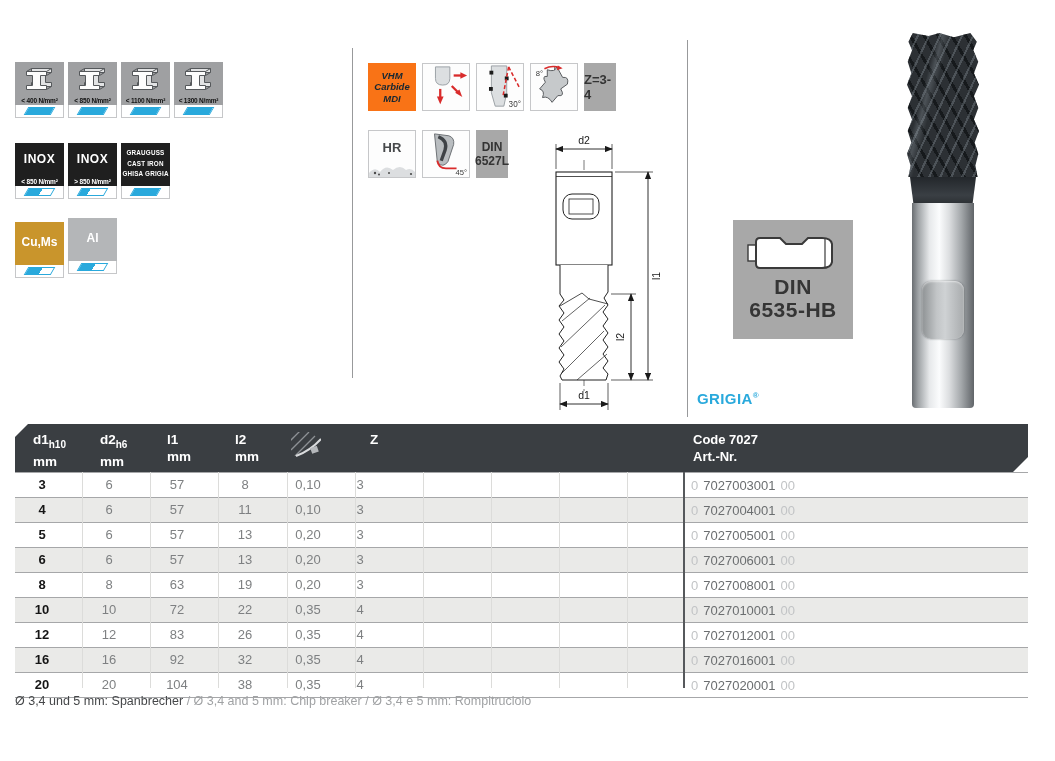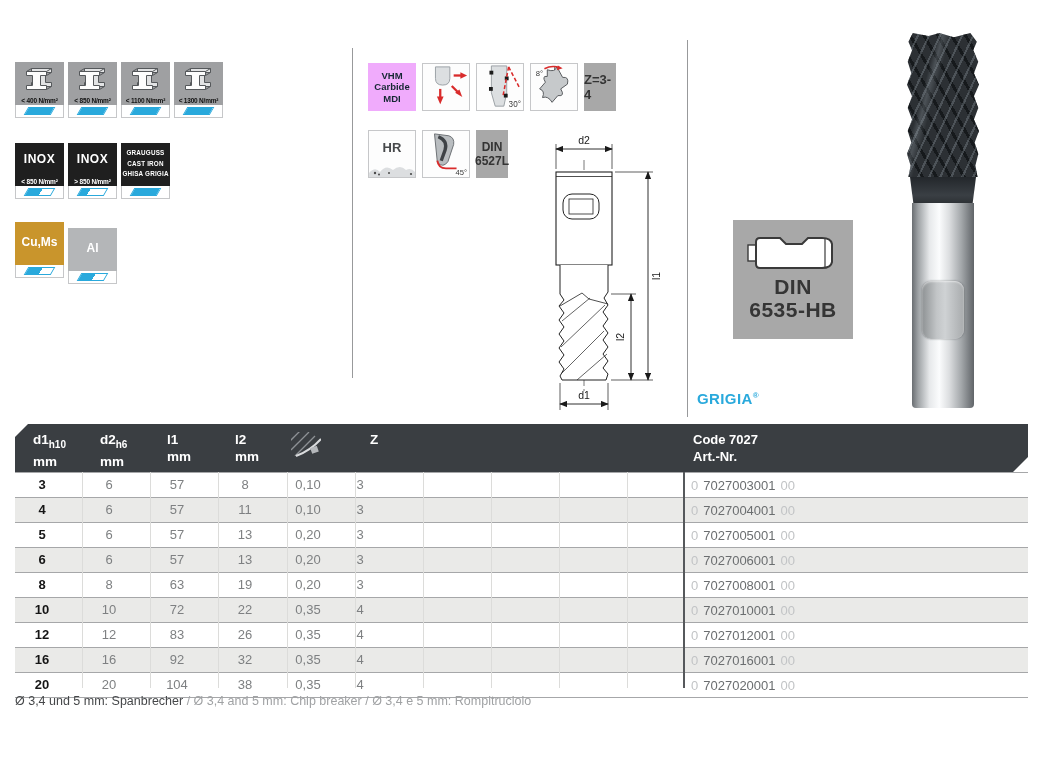--- a/index.html
+++ b/index.html
@@ -23,21 +23,21 @@
   .gold-bg{background:#C9952C;}
   .alu-bg{background:#B4B6B8;}
   .inox-title{margin-top:9px;font-size:12px;font-weight:700;color:#fff;letter-spacing:0.5px;}
   .nf-title{margin-top:13px;font-size:12px;font-weight:700;color:#fff;text-align:right;}
   .ci-lines{margin-top:5px;text-align:center;font-size:6.3px;font-weight:700;color:#fff;
             line-height:10.5px;letter-spacing:0.2px;}
 
   
   .tbox{position:absolute;width:48px;height:48px;box-sizing:border-box;}
   .tbox.white{background:#fdfdfd;border:1px solid #c6c7c9;}
-  .tbox.blue{background:#f0abfc;display:flex;flex-direction:column;align-items:center;justify-content:center;}
+  .tbox.blue{background:#f97316;display:flex;flex-direction:column;align-items:center;justify-content:center;font-style:italic;}
   .tbox.gray{background:#A8A8A8;display:flex;flex-direction:column;align-items:center;justify-content:center;}
   .tbox.wide{width:32px;}
   .vhm-line{font-size:9.5px;font-weight:700;color:#152733;line-height:11.5px;}
   .zbox-text{font-size:13px;font-weight:700;color:#343434;}
   .din-line{font-size:12px;font-weight:700;color:#343434;line-height:14px;}
   .hr-text{text-align:center;margin-top:9px;font-size:13px;font-weight:700;color:#47494b;}
   .hr-wave{position:absolute;left:0;bottom:0;width:46px;height:16px;}
 
   
   .vdiv{position:absolute;width:1px;background:#98999B;}
@@ -214,21 +214,21 @@
 
   <div class="mat-icon" style="left:15px;top:222px;">
     <div class="mi-top gold-bg">
       <div class="nf-title">Cu,Ms</div>
     </div>
     <div class="mi-bottom">
         <span class="para" style="background: linear-gradient(90deg, rgb(41, 169, 220) 55%, rgb(255, 255, 255) 55%);"></span>
       </div>
   </div>
 
-  <div class="mat-icon" style="left:68px;top:228px;">
+  <div class="mat-icon" style="left:68px;top:218px;">
     <div class="mi-top alu-bg">
       <div class="nf-title">Al</div>
     </div>
     <div class="mi-bottom">
         <span class="para" style="background: linear-gradient(90deg, rgb(41, 169, 220) 55%, rgb(255, 255, 255) 55%);"></span>
       </div>
   </div>
 
   <div class="vdiv" style="left:352px;top:48px;height:330px;"></div>
   <div class="vdiv" style="left:687px;top:40px;height:377px;"></div>

